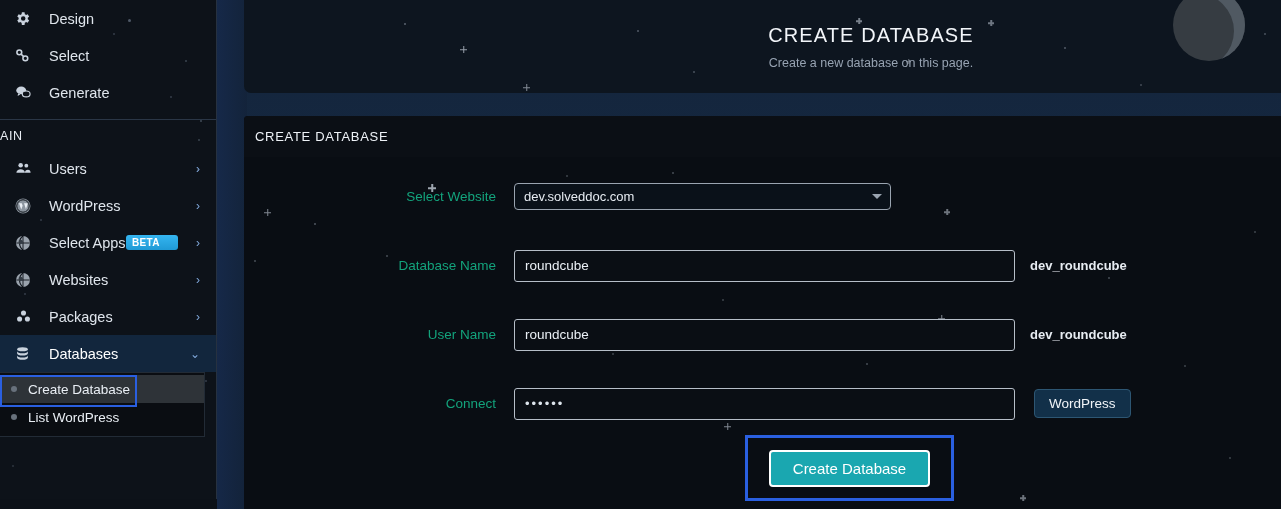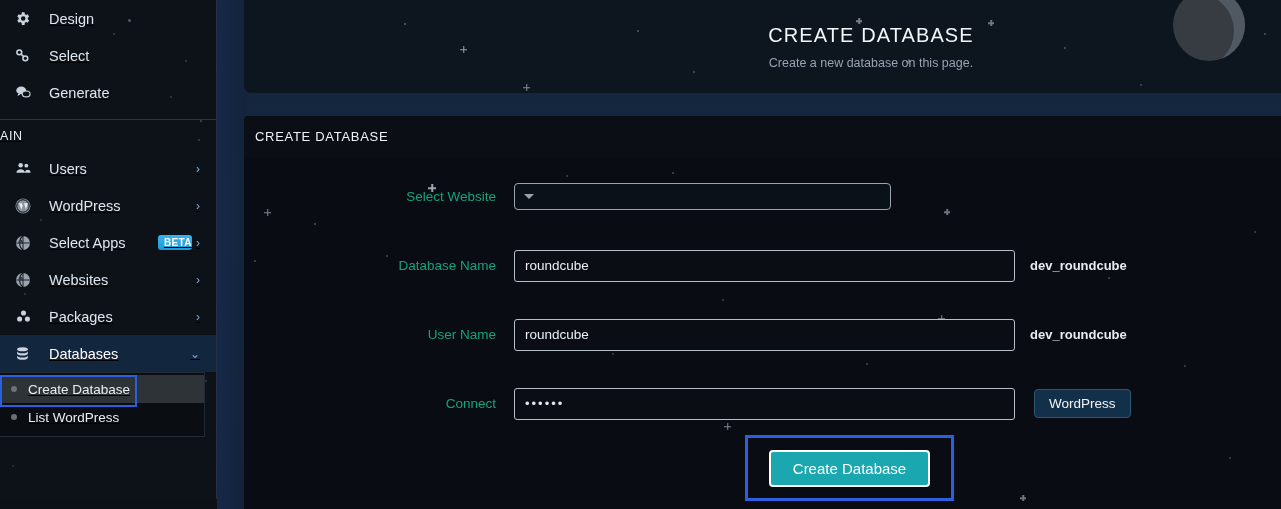--- a/index.html
+++ b/index.html
@@ -13,21 +13,20 @@
 
   
   #sidebar {
     position: relative;
     width: 217px; height: 499px;
     background: #0d1219;
     border-right: 1px solid #263140;
     flex: 0 0 217px;
     overflow: hidden;
     z-index: 5;
-    text-decoration: underline;
   }
   .side-stars { position:absolute; inset:0; pointer-events:none; }
   .side-stars i {
     position:absolute; display:block; background:#8fa0b5; border-radius:50%;
     opacity:.5;
   }
   .nav-list { position: relative; z-index: 2; }
 
   .nav-item {
     display: flex; align-items: center;
@@ -49,23 +48,23 @@
   }
   .nav-item.active {
     background: #12263d;
     color: #fff;
   }
   .badge-beta {
     background: linear-gradient(#35b5f0,#1f9ad6);
     color: #fff;
     font-size: 10px; font-weight: bold;
     letter-spacing: .4px;
-    padding: 2px 0 2px 6px;
+    padding: 2px 18px 2px 6px;
     border-radius: 3px;
-    margin-right: 4px;
+    margin-right: 18px;
   }
 
   .nav-divider {
     height: 1px; background: #2a3646;
     margin: 8px 0 0 0;
   }
   .nav-section {
     color: #e8edf3;
     font-size: 12.5px;
     letter-spacing: .6px;
@@ -472,20 +471,21 @@
           <i style="left:985px;top:300px;width:2px;height:2px;opacity:.3"></i>
 
         </div>
 
         <form class="form">
 
           <div class="row">
             <label class="lab">Select Website</label>
             <div class="ctl">
               <div class="select-box">
+                <span class="val">dev.solveddoc.com</span>
                 <span class="caret"></span>
               </div>
             </div>
           </div>
 
           <div class="row">
             <label class="lab">Database Name</label>
             <div class="ctl" style="display:flex;align-items:center;">
               <div class="text-input">roundcube</div>
               <span class="suffix">dev_roundcube</span>

